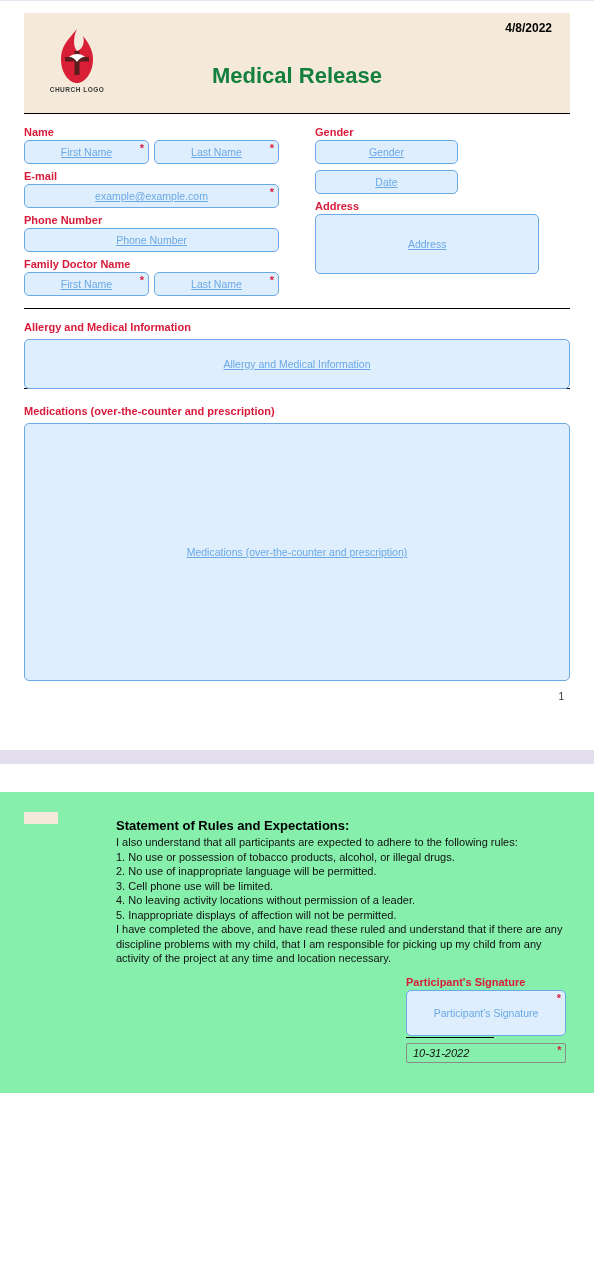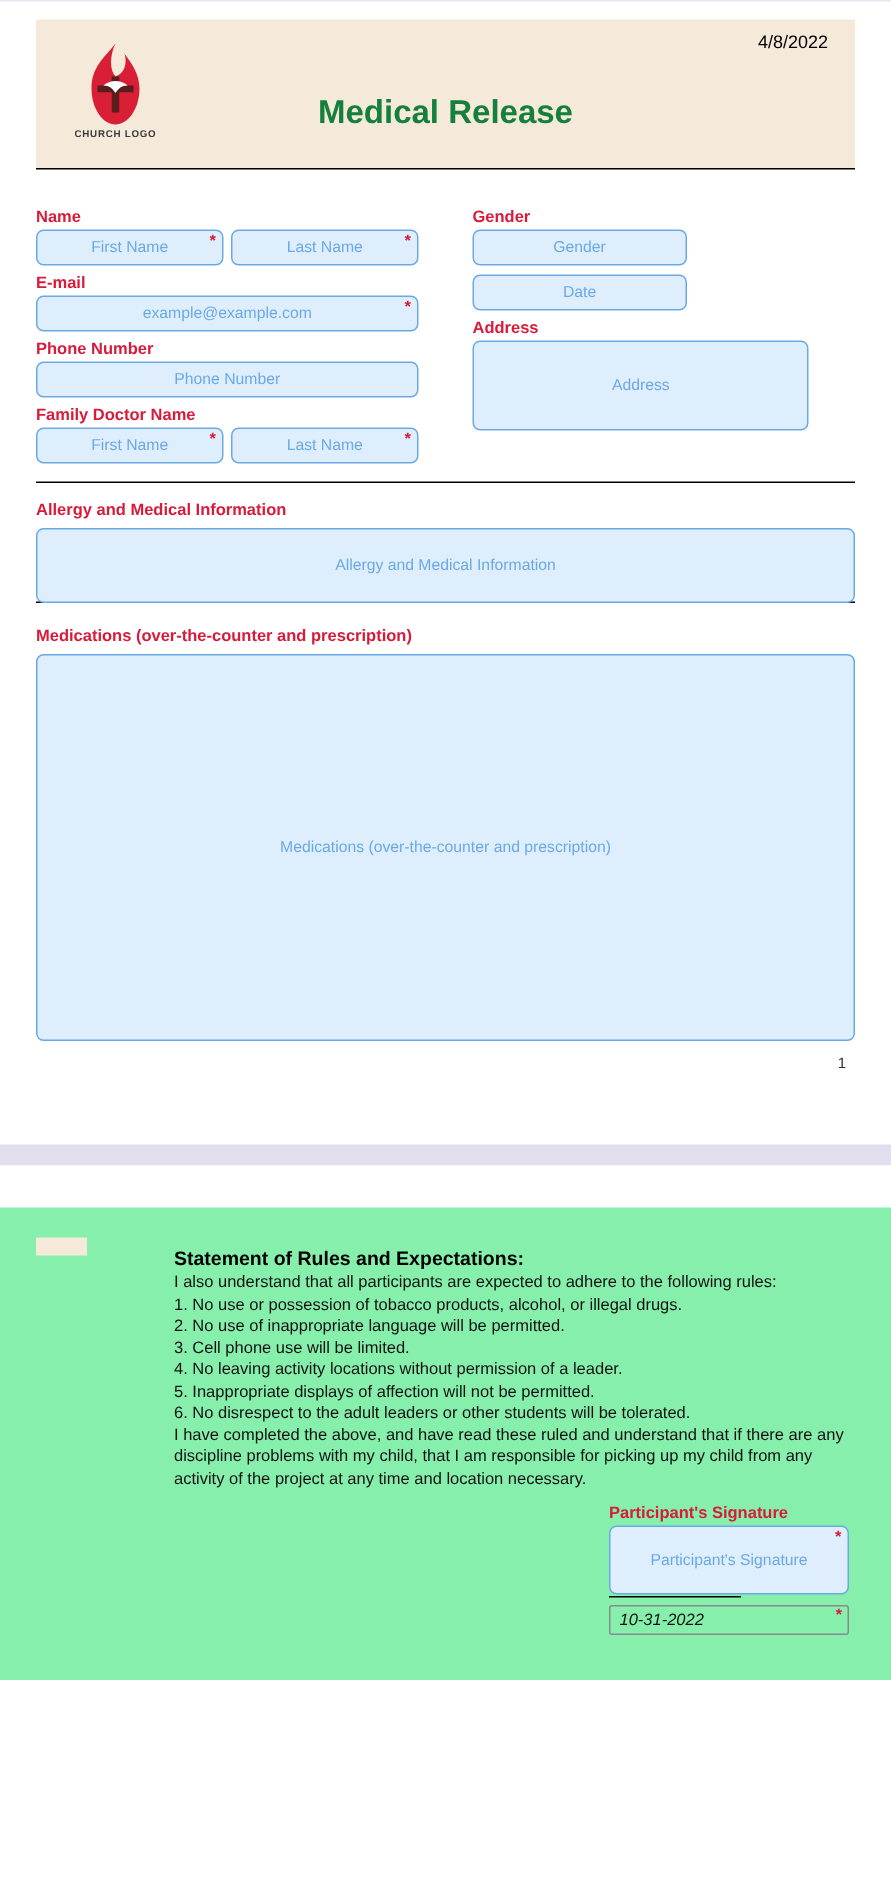--- a/index.html
+++ b/index.html
@@ -36,21 +36,21 @@
     background: #f5e9da;
     margin: 12px 0 0 0;
     padding: 10px 16px 18px 16px;
     position: relative;
     border-bottom: 1px solid #000;
   }
   .banner .date {
     position: absolute;
     top: 8px;
     right: 18px;
-    font-weight: 400;
+    font-weight: 700;
     font-size: 12px;
     color: #000;
   }
   .logo-block {
     display: inline-block;
     text-align: center;
     margin-top: 4px;
     width: 74px;
   }
   .logo-flame {
@@ -78,21 +78,21 @@
     font-weight: 800;
     color: #15803d;
     margin-top: -32px;
     padding-bottom: 6px;
   }
 
   
   .form-area {
     display: flex;
     gap: 36px;
-    padding-top: 26px;
+    padding-top: 12px;
   }
   .col { width: 50%; }
 
   .field { margin-bottom: 6px; }
   .lbl {
     font-size: 11px;
     font-weight: 700;
     color: #d81b3a;
     margin-bottom: 2px;
     display: block;
@@ -102,20 +102,21 @@
     background: #dfeefc;
     border: 1px solid #6aa9e6;
     border-radius: 5px;
     height: 24px;
     display: flex;
     align-items: center;
     justify-content: center;
     color: #6aa9e6;
     font-size: 10.5px;
     position: relative;
+    text-decoration: underline;
   }
   .field-input.wide { width: 100%; }
   .field-input.half { width: 49%; }
   .field-input.textarea-sm { height: 60px; }
   .field-input.textarea-md { height: 50px; align-items: center; }
   .field-input.textarea-lg { height: 258px; }
   .field-input .req {
     position: absolute;
     top: 1px;
     right: 4px;
@@ -350,21 +351,20 @@
 
   <div class="rules-block">
     <div class="rules-heading">Statement of Rules and Expectations:</div>
     <div class="rules-text">
       <span class="line">I also understand that all participants are expected to adhere to the following rules:</span>
       <span class="line">1. No use or possession of tobacco products, alcohol, or illegal drugs.</span>
       <span class="line">2. No use of inappropriate language will be permitted.</span>
       <span class="line">3. Cell phone use will be limited.</span>
       <span class="line">4. No leaving activity locations without permission of a leader.</span>
       <span class="line">5. Inappropriate displays of affection will not be permitted.</span>
-      <span class="line">6. No disrespect to the adult leaders or other students will be tolerated.</span>
       <span class="line">I have completed the above, and have read these ruled and understand that if there are any discipline problems with my child, that I am responsible for picking up my child from any activity of the project at any time and location necessary.</span>
     </div>
 
     <div class="sig-area">
       <div class="sig-inner">
         <span class="lbl" style="display:block;text-align:left;">Participant's Signature</span>
         <div class="sig-box">
           <span class="ph">Participant's Signature</span>
           <span class="req">*</span>
         </div>

